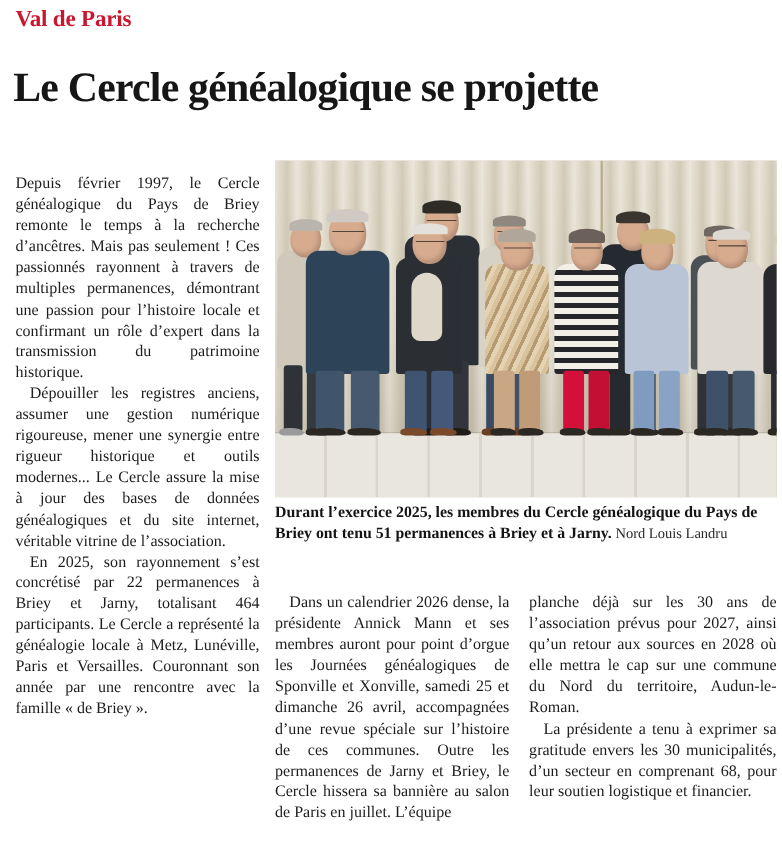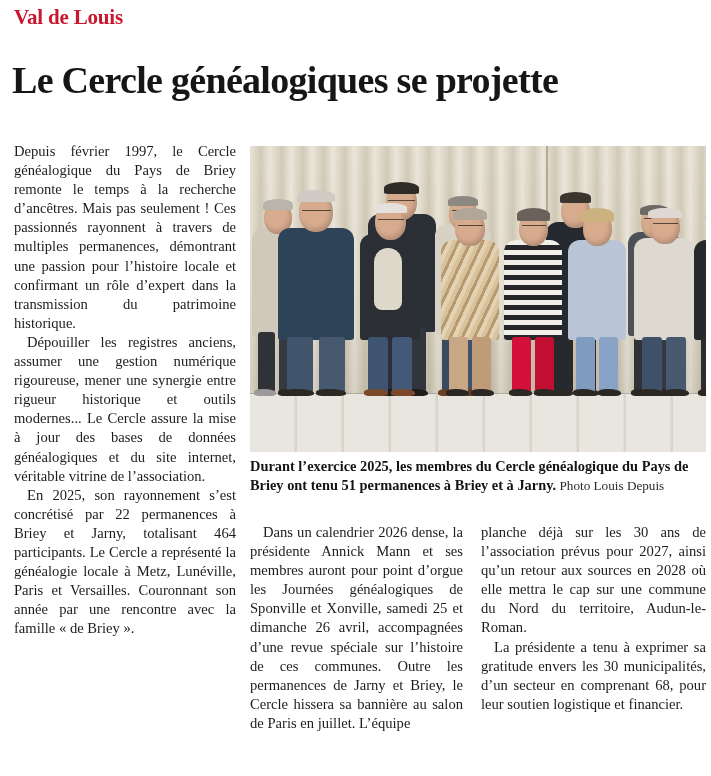--- a/index.html
+++ b/index.html
@@ -54,20 +54,21 @@
 
   
   .col {
     position: absolute;
     font-size: 14.6px;
     line-height: 19.1px;
     text-align: justify;
     text-justify: inter-word;
     color: #1c1c1c;
     hyphens: manual;
+    margin-top: 16px;
   }
   .col p {
     margin: 0;
   }
   .col p.indent {
     text-indent: 13px;
   }
 
   
   #col1 {
@@ -205,24 +206,24 @@
     font-weight: normal;
     font-size: 13.2px;
     color: #2a2a2a;
   }
 </style>
 </head>
 <body>
 
 <div class="page">
 
-  <div class="kicker">Val de Louis</div>
+  <div class="kicker">Val de Paris</div>
 
   <h1 class="headline">
-    <span class="hl-line">Le Cercle généalogiques se projette</span>
+    <span class="hl-line">Le Cercle généalogique se projette</span>
   </h1>
 
   <div class="photo-wrap">
     <div class="photo"></div>
     <div class="trim" style="left:296px;"></div>
     <div class="floorline"></div>
     <div class="floor"></div>
 
     <div class="person" style="left:2px;">
       <div class="body" style="left:0px; bottom:60px; width:50px; height:108px; background:#cfc8bb;"></div>
@@ -350,21 +351,21 @@
       <div class="legs" style="left:7px; bottom:3px; width:17px; height:56px; background:#2b2d31;"></div>
 
       <div class="shoe" style="left:4px; bottom:0px; width:21px;"></div>
 
       <div class="hair" style="left:11px; bottom:175px; width:30px; height:11px; background:#cac4bc;"></div>
 
     </div>
   </div>
 
   <div class="caption">
-    <b>Durant l’exercice 2025, les membres du Cercle généalogique du Pays de Briey ont tenu 51 permanences à Briey et à Jarny.</b><span class="credit"> Photo Louis Depuis</span>
+    <b>Durant l’exercice 2025, les membres du Cercle généalogique du Pays de Briey ont tenu 51 permanences à Briey et à Jarny.</b><span class="credit"> Nord Louis Landru</span>
   </div>
 
   <div class="col" id="col1">
     <p>Depuis février 1997, le Cercle généalogique du Pays de Briey remonte le temps à la recherche d’ancêtres. Mais pas seulement ! Ces passionnés rayonnent à travers de multiples permanences, démontrant une passion pour l’histoire locale et confirmant un rôle d’expert dans la transmission du patrimoine historique.</p>
     <p class="indent">Dépouiller les registres anciens, assumer une gestion numérique rigoureuse, mener une synergie entre rigueur historique et outils modernes... Le Cercle assure la mise à jour des bases de données généalogiques et du site internet, véritable vitrine de l’association.</p>
     <p class="indent">En 2025, son rayonnement s’est concrétisé par 22 permanences à Briey et Jarny, totalisant 464 participants. Le Cercle a représenté la généalogie locale à Metz, Lunéville, Paris et Versailles. Couronnant son année par une rencontre avec la famille « de Briey ».</p>
   </div>
 
   <div class="col" id="col2">
     <p class="indent">Dans un calendrier 2026 dense, la présidente Annick Mann et ses membres auront pour point d’orgue les Journées généalogiques de Sponville et Xonville, samedi 25 et dimanche 26 avril, accompagnées d’une revue spéciale sur l’histoire de ces communes. Outre les permanences de Jarny et Briey, le Cercle hissera sa bannière au salon de Paris en juillet. L’équipe</p>

